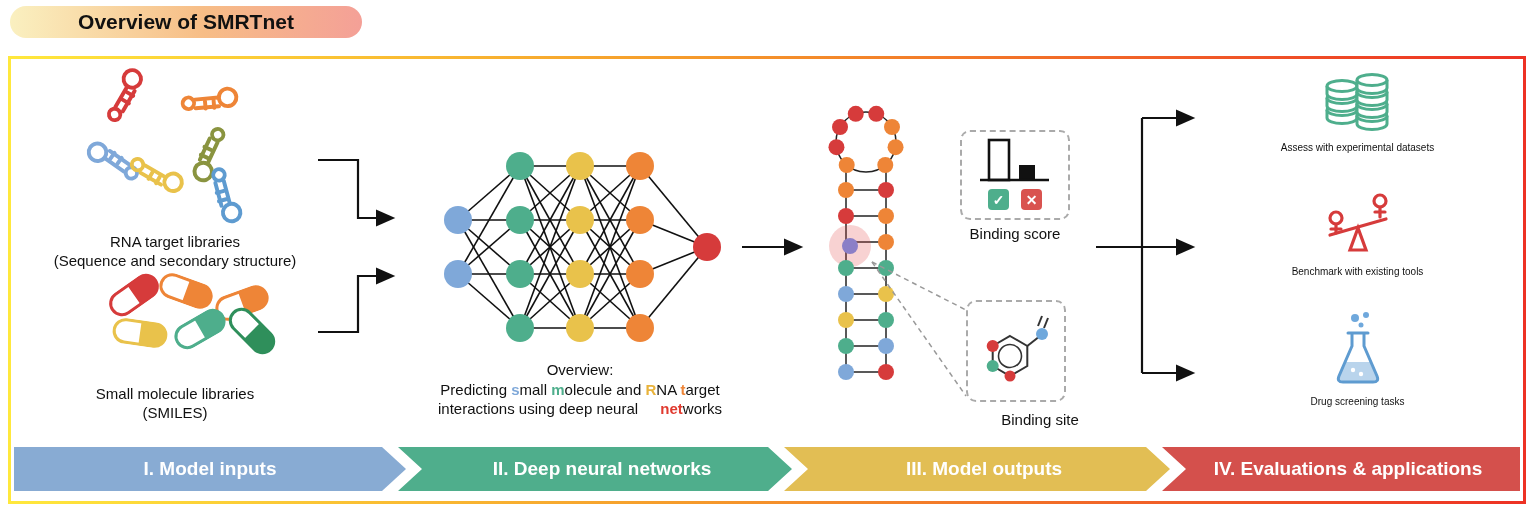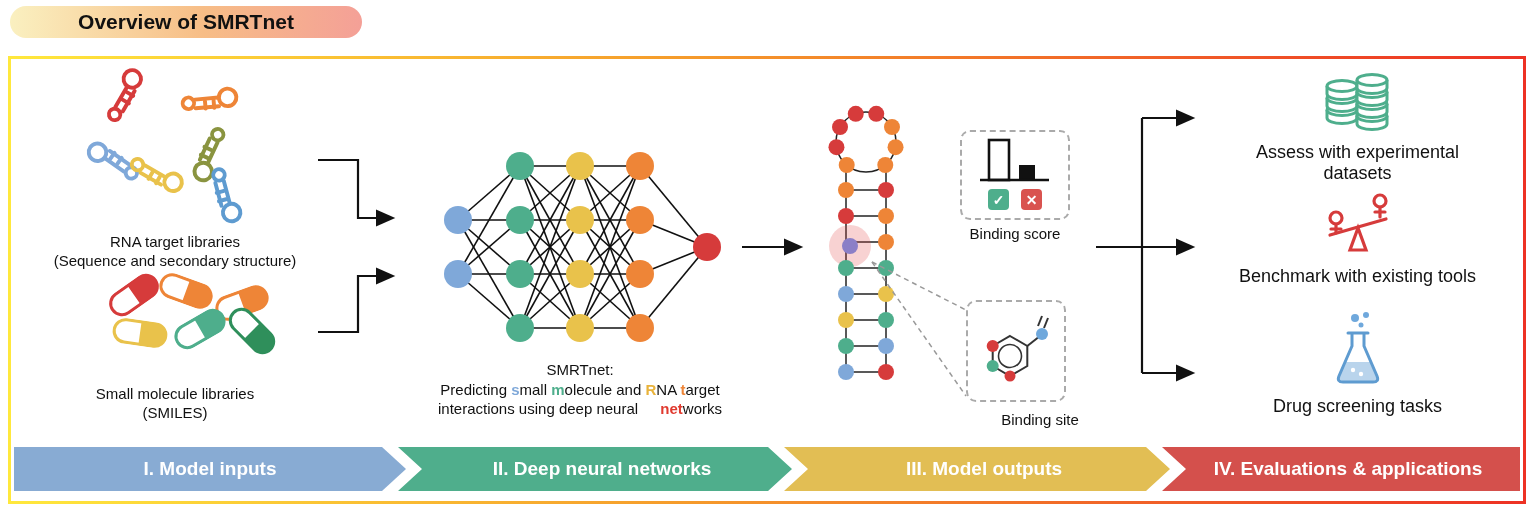--- a/index.html
+++ b/index.html
@@ -45,21 +45,21 @@
   .score-box { left: 960px; top: 130px; width: 110px; height: 90px; padding-top: 6px; }
   .site-box  { left: 966px; top: 300px; width: 100px; height: 102px; justify-content: center; }
   .badge-row { display: flex; gap: 12px; margin-top: 5px; }
   .badge {
     width: 21px; height: 21px; border-radius: 4px;
     color: #fff; font-size: 14px; font-weight: 700;
     display: flex; align-items: center; justify-content: center;
   }
   .eval-item { position: absolute; left: 1235px; width: 245px; text-align: center; z-index: 2; }
   .eval-item svg { display: block; margin: 0 auto; }
-  .eval-label { font-size: 18px; color: #111; margin-top: 8px; }
+  .eval-label { font-size: 10px; color: #111; margin-top: 8px; }
   .chev {
     position: absolute; top: 447px; height: 44px; z-index: 3;
     display: flex; align-items: center; justify-content: center;
     color: #fff; font-weight: 700; font-size: 19px;
   }
   .chev-first { clip-path: polygon(0 0, calc(100% - 24px) 0, 100% 50%, calc(100% - 24px) 100%, 0 100%); }
   .chev-mid   { clip-path: polygon(0 0, calc(100% - 24px) 0, 100% 50%, calc(100% - 24px) 100%, 0 100%, 24px 50%); padding-left: 14px; }
   .chev-last  { clip-path: polygon(0 0, 100% 0, 100% 100%, 0 100%, 24px 50%); padding-left: 14px; }
 </style>
 </head>
@@ -229,21 +229,21 @@
       <path d="M1142 373 H1192" fill="none" stroke="#111" stroke-width="2.2" marker-end="url(#ah)"></path>
     </g>
   </svg>
 
   <div class="lbl" style="left:20px; top:232px; width:310px;">RNA target libraries</div>
   <div class="lbl" style="left:20px; top:251px; width:310px;">(Sequence and secondary structure)</div>
   <div class="lbl" style="left:20px; top:384px; width:310px;">Small molecule libraries</div>
   <div class="lbl" style="left:20px; top:403px; width:310px;">(SMILES)</div>
 
   <div class="caption">
-    <div>SMRTnet:</div>
+    <div>Overview:</div>
     <div><span style="color: rgb(17, 17, 17);">Predicting </span><span style="color: rgb(127, 168, 217); font-weight: 700;">s</span><span style="color: rgb(17, 17, 17);">mall </span><span style="color: rgb(78, 174, 140); font-weight: 700;">m</span><span style="color: rgb(17, 17, 17);">olecule and </span><span style="color: rgb(233, 179, 59); font-weight: 700;">R</span><span style="color: rgb(17, 17, 17);">NA </span><span style="color: rgb(238, 133, 55); font-weight: 700;">t</span><span style="color: rgb(17, 17, 17);">arget</span></div>
     <div><span style="color: rgb(17, 17, 17);">interactions using deep neural </span><span style="color: rgb(224, 58, 47); font-weight: 700; margin-left: 18px;">net</span><span style="color: rgb(17, 17, 17);">works</span></div>
   </div>
 
   <div class="dashed-box score-box">
     <svg width="80" height="46" viewBox="0 0 80 46">
       <rect x="14" y="2" width="20" height="40" fill="#fff" stroke="#111" stroke-width="2.6"></rect>
       <rect x="44" y="27" width="16" height="15" fill="#111"></rect>
       <line x1="5" y1="42" x2="74" y2="42" stroke="#111" stroke-width="2.6"></line>
     </svg>

